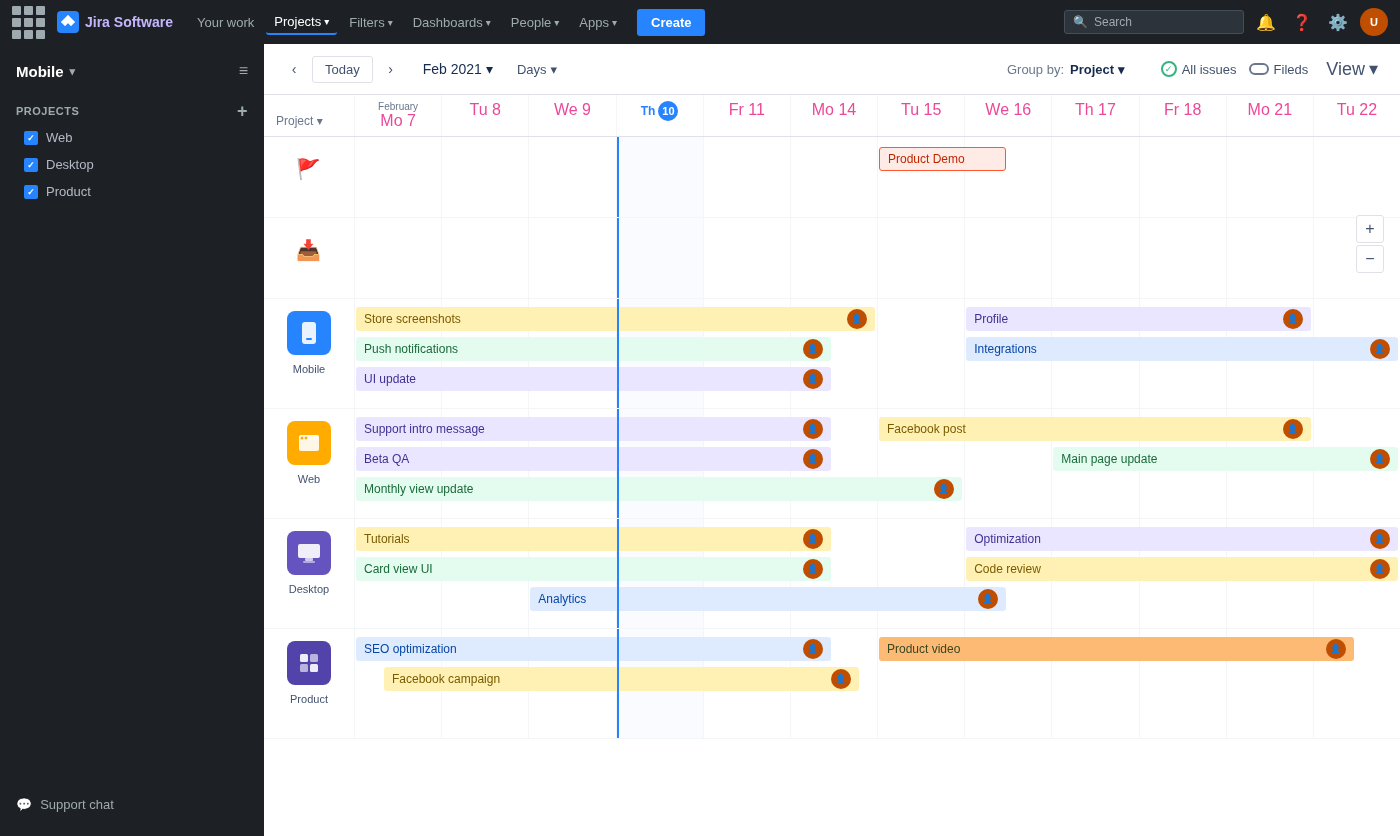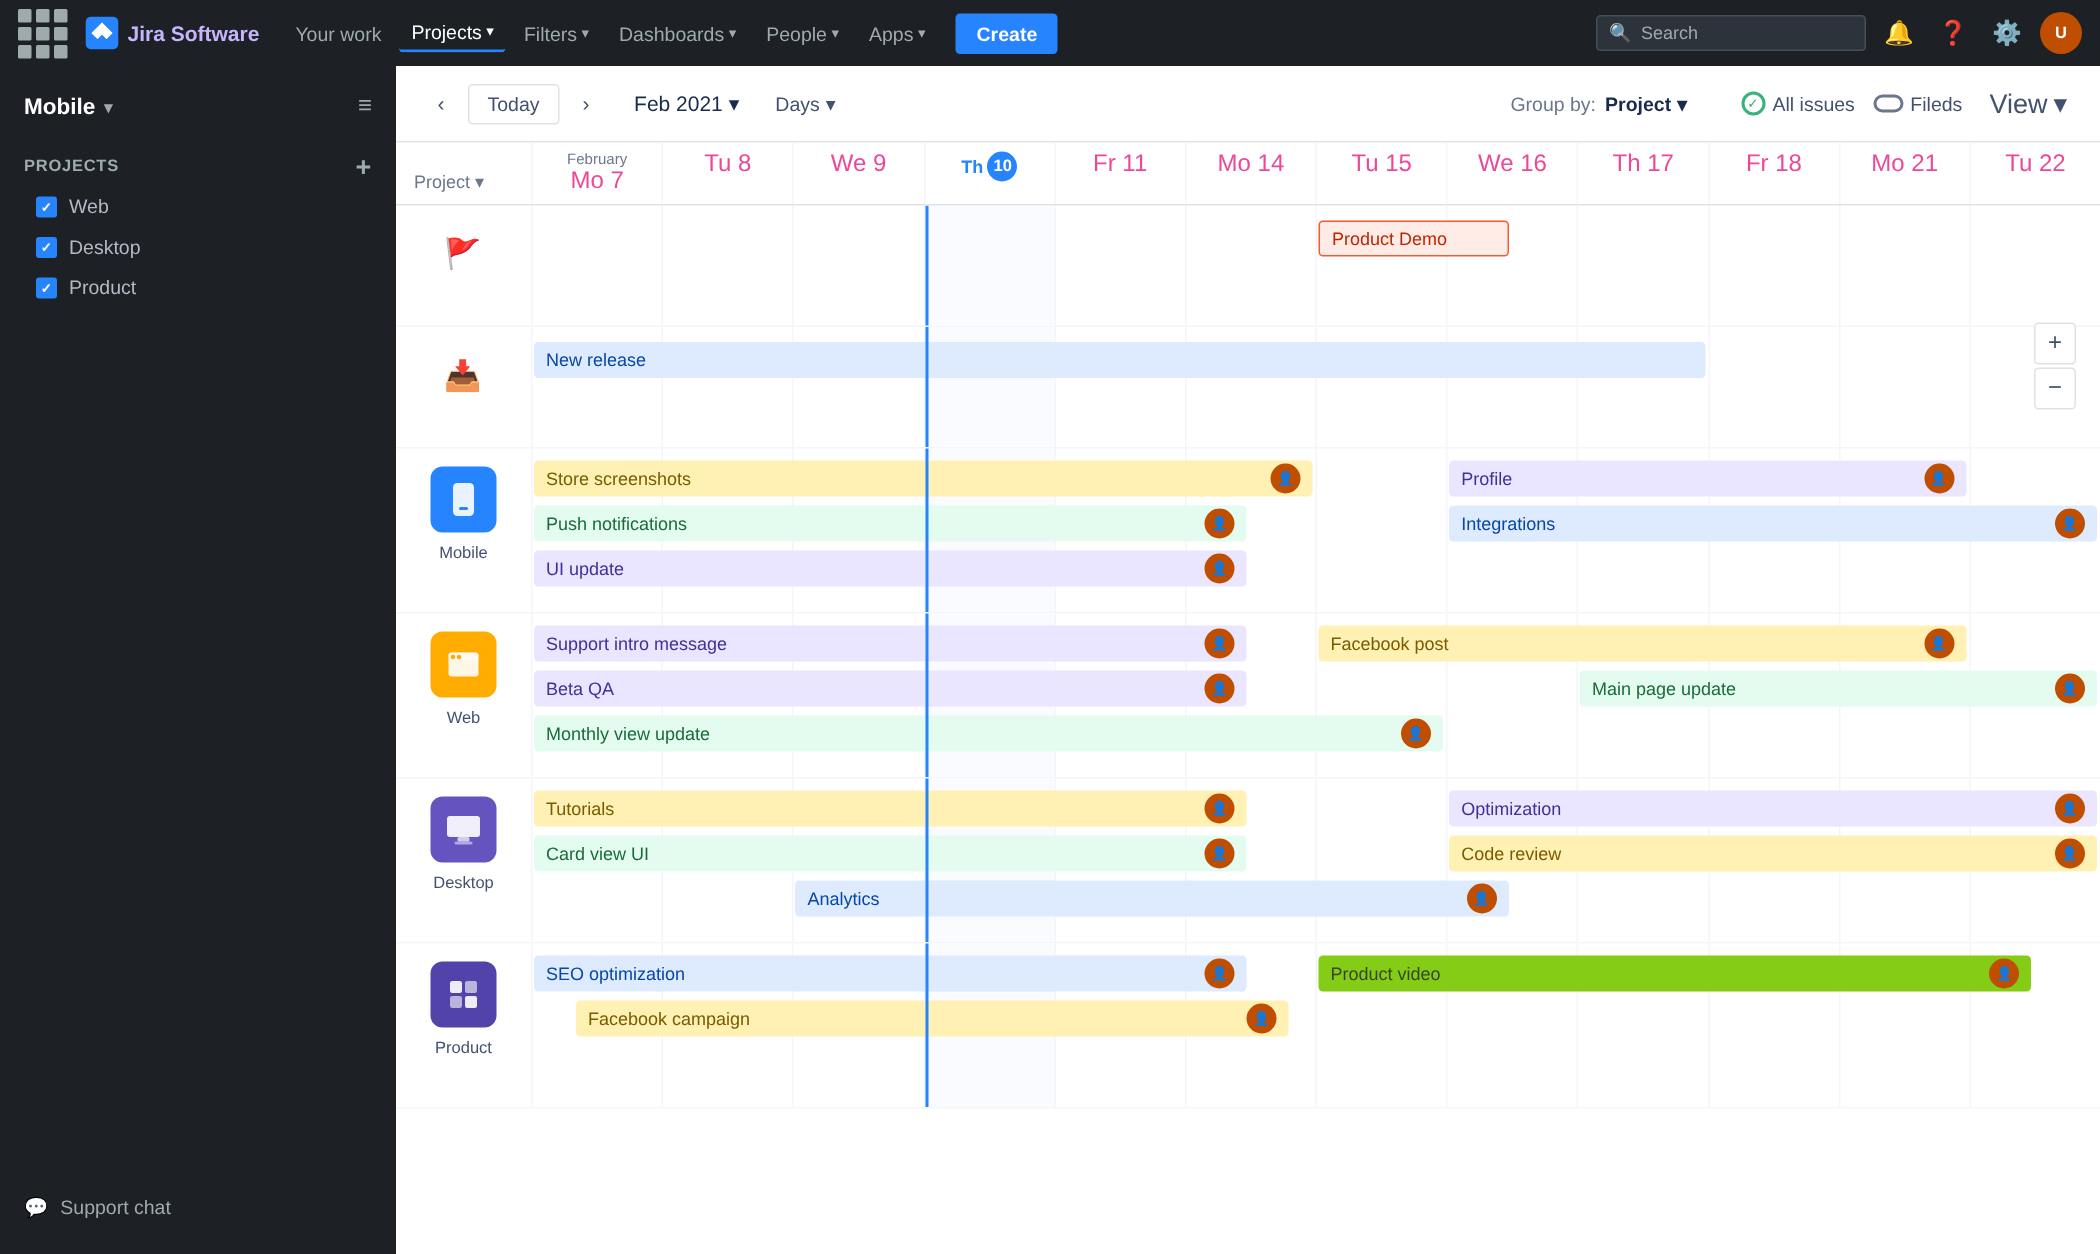--- a/index.html
+++ b/index.html
@@ -84,21 +84,21 @@
       white-space: nowrap; overflow: hidden; cursor: pointer;
     }
     .task-avatar { width: 20px; height: 20px; border-radius: 50%; background: #c04e00; margin-left: auto; flex-shrink: 0; display: flex; align-items: center; justify-content: center; font-size: 9px; color: #fff; overflow: hidden; }
 
     
     .bar-yellow { background: #fff0b3; color: #7a5c00; }
     .bar-green { background: #e3fcef; color: #1b6b3a; }
     .bar-purple { background: #eae6ff; color: #403294; }
     .bar-blue { background: #deebff; color: #0747a6; }
     .bar-red { background: #ffebe6; color: #bf2600; border: 1.5px solid #ff5630; }
-    .bar-light-green { background: #84cc16; color: #37471f; }
+    .bar-light-green { background: #fdba74; color: #37471f; }
 
     
     .zoom-btns { position: absolute; right: 16px; top: 120px; display: flex; flex-direction: column; gap: 2px; z-index: 20; }
     .zoom-btn { width: 28px; height: 28px; background: #fff; border: 1px solid #dfe1e6; border-radius: 3px; cursor: pointer; font-size: 16px; display: flex; align-items: center; justify-content: center; color: #42526e; }
   </style>
 </head>
 <body>
 
 <nav class="topnav">
   <div class="topnav-grid">
@@ -331,23 +331,20 @@
                 </div>
               <div class="cell"></div>
               <div class="cell"></div>
               <div class="cell"></div>
               <div class="cell"></div>
               <div class="cell"></div>
               <div class="cell"></div>
               <div class="cell"></div>
               <div class="cell"></div>
             </div>
-            <div class="task-bar bar-blue" style="left:2px; width:calc(9/12*100% - 4px); top:10px;">
-              <span>New release</span>
-            </div>
           </div>
         </div>
 
         <div class="cal-row" style="min-height:110px;">
           <div class="row-icon">
             <div class="project-icon" style="background:#2684ff;">
               <svg width="28" height="28" viewBox="0 0 28 28" fill="none">
                   <rect x="7" y="3" width="14" height="22" rx="3" fill="white" opacity="0.9"></rect>
                   <rect x="11" y="19" width="6" height="2" rx="1" fill="#2684ff"></rect>
                 </svg>

